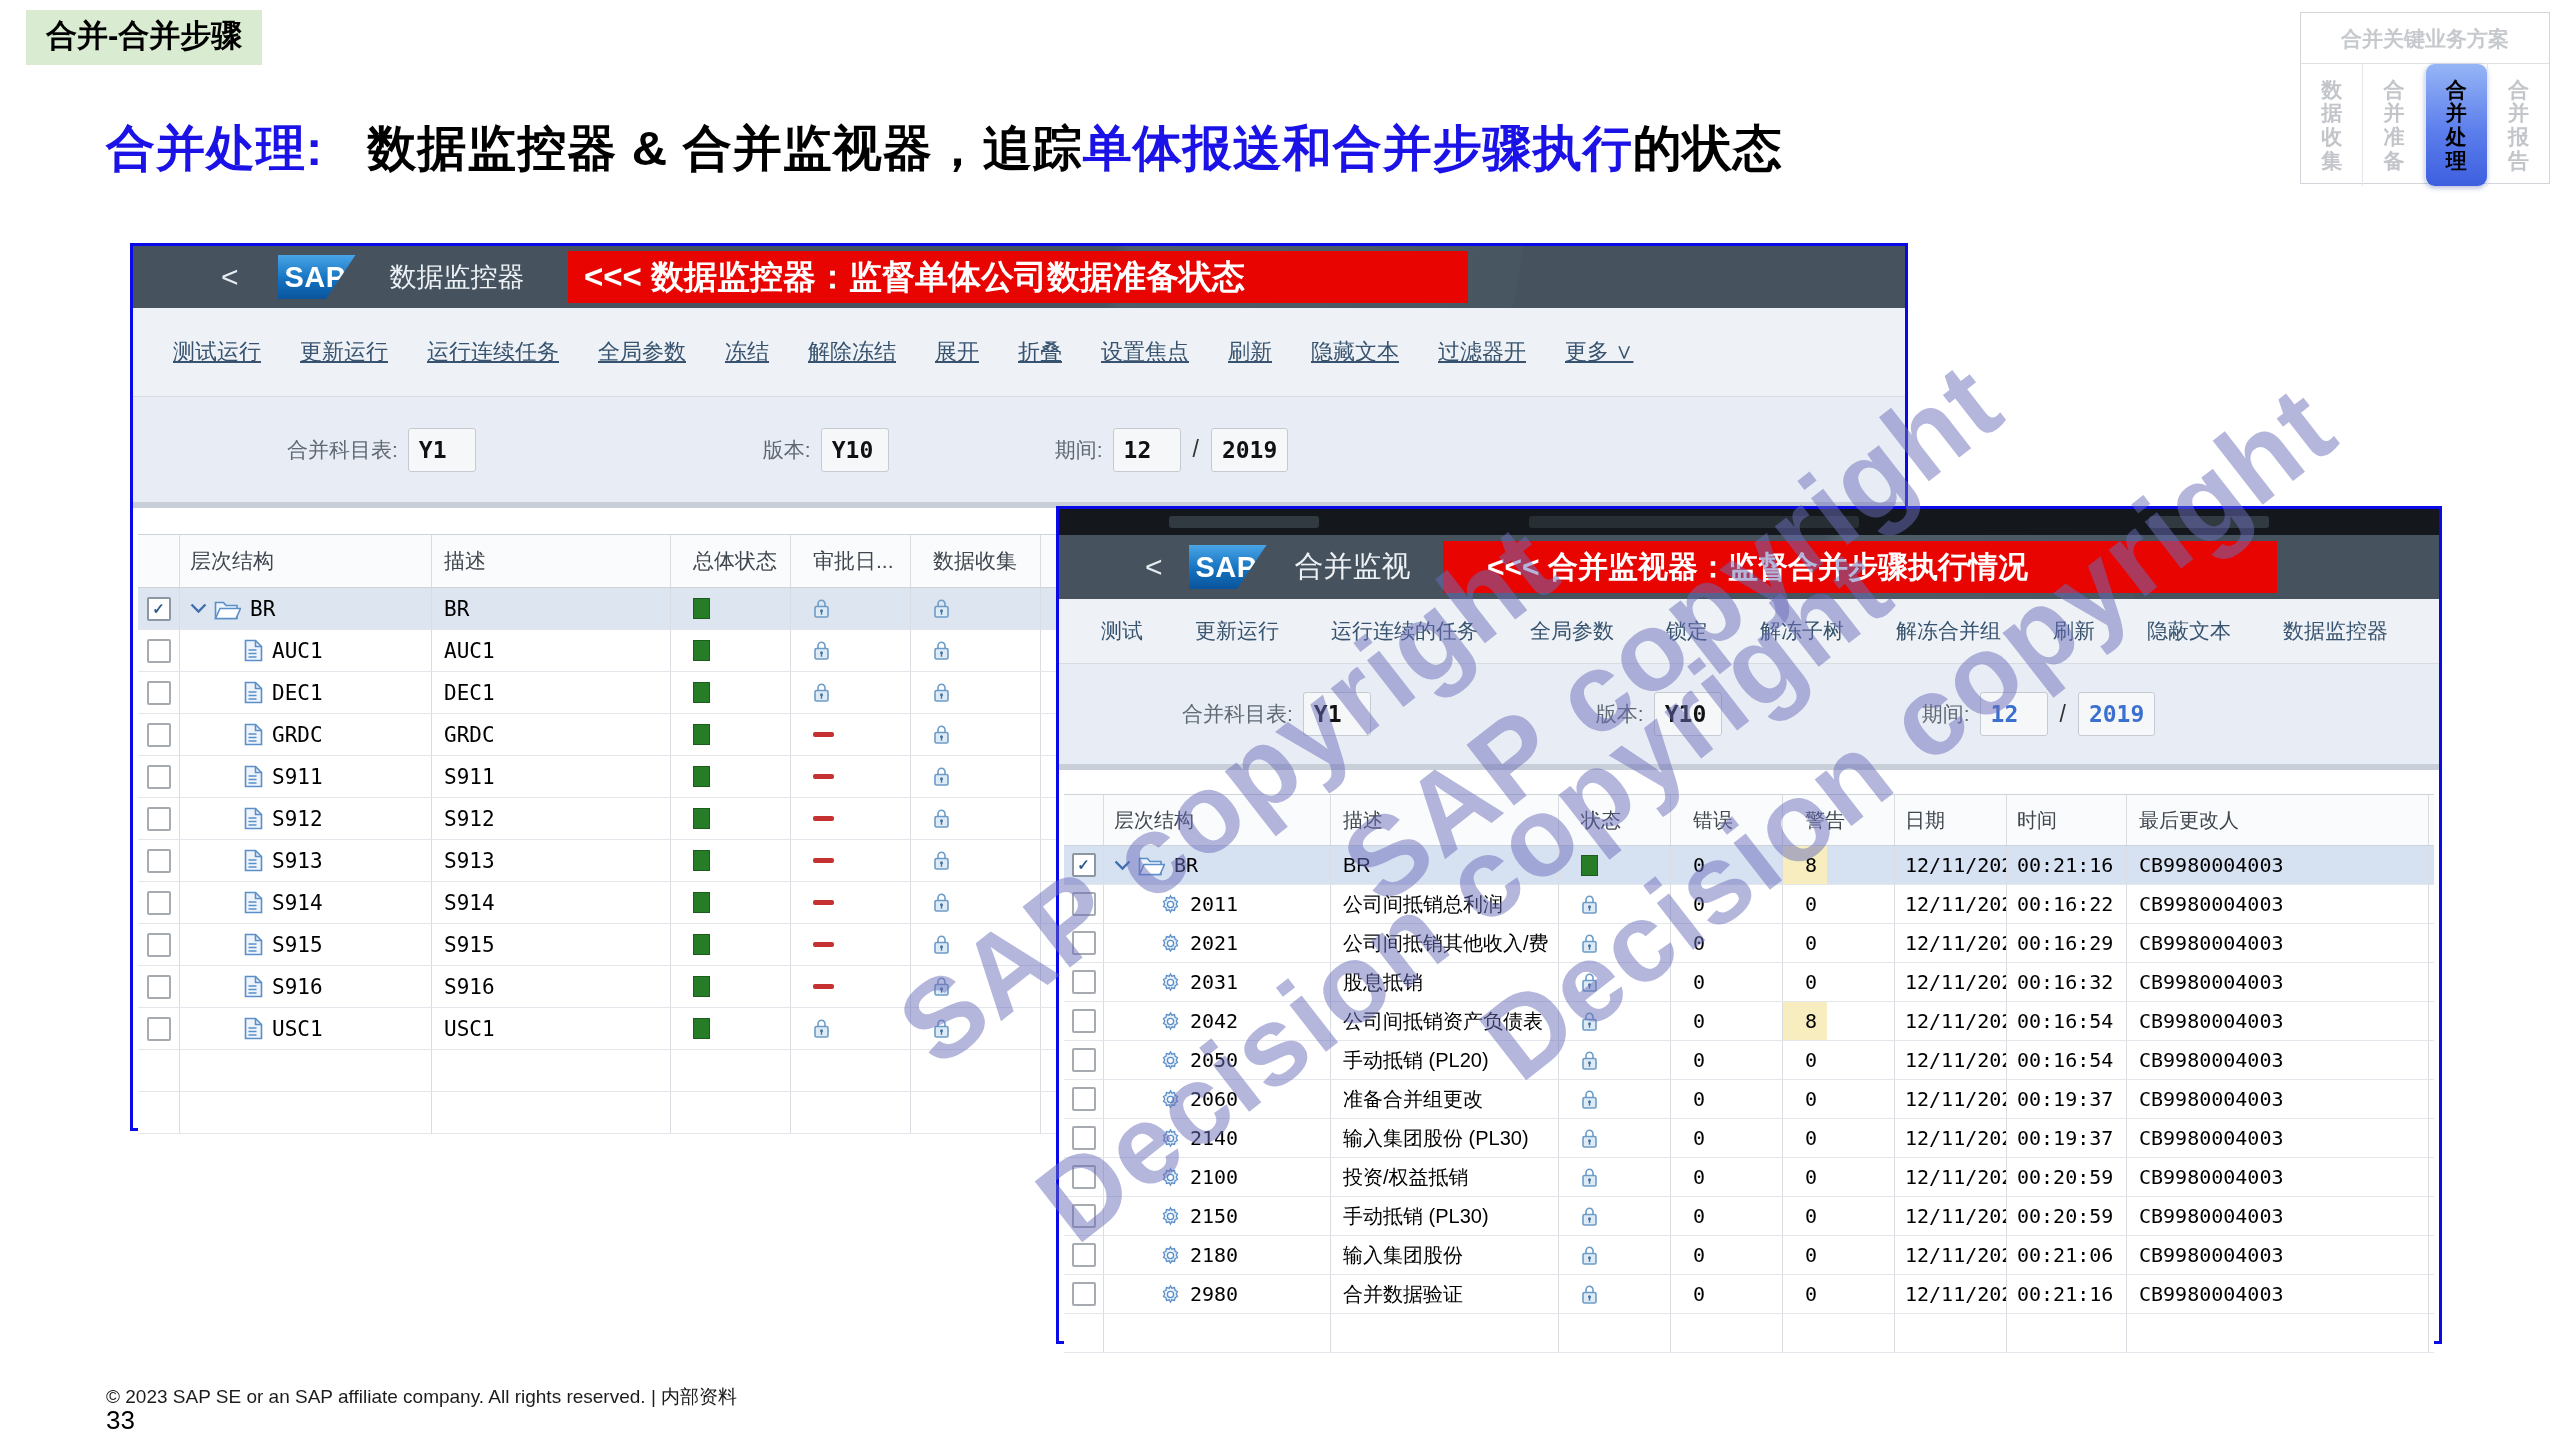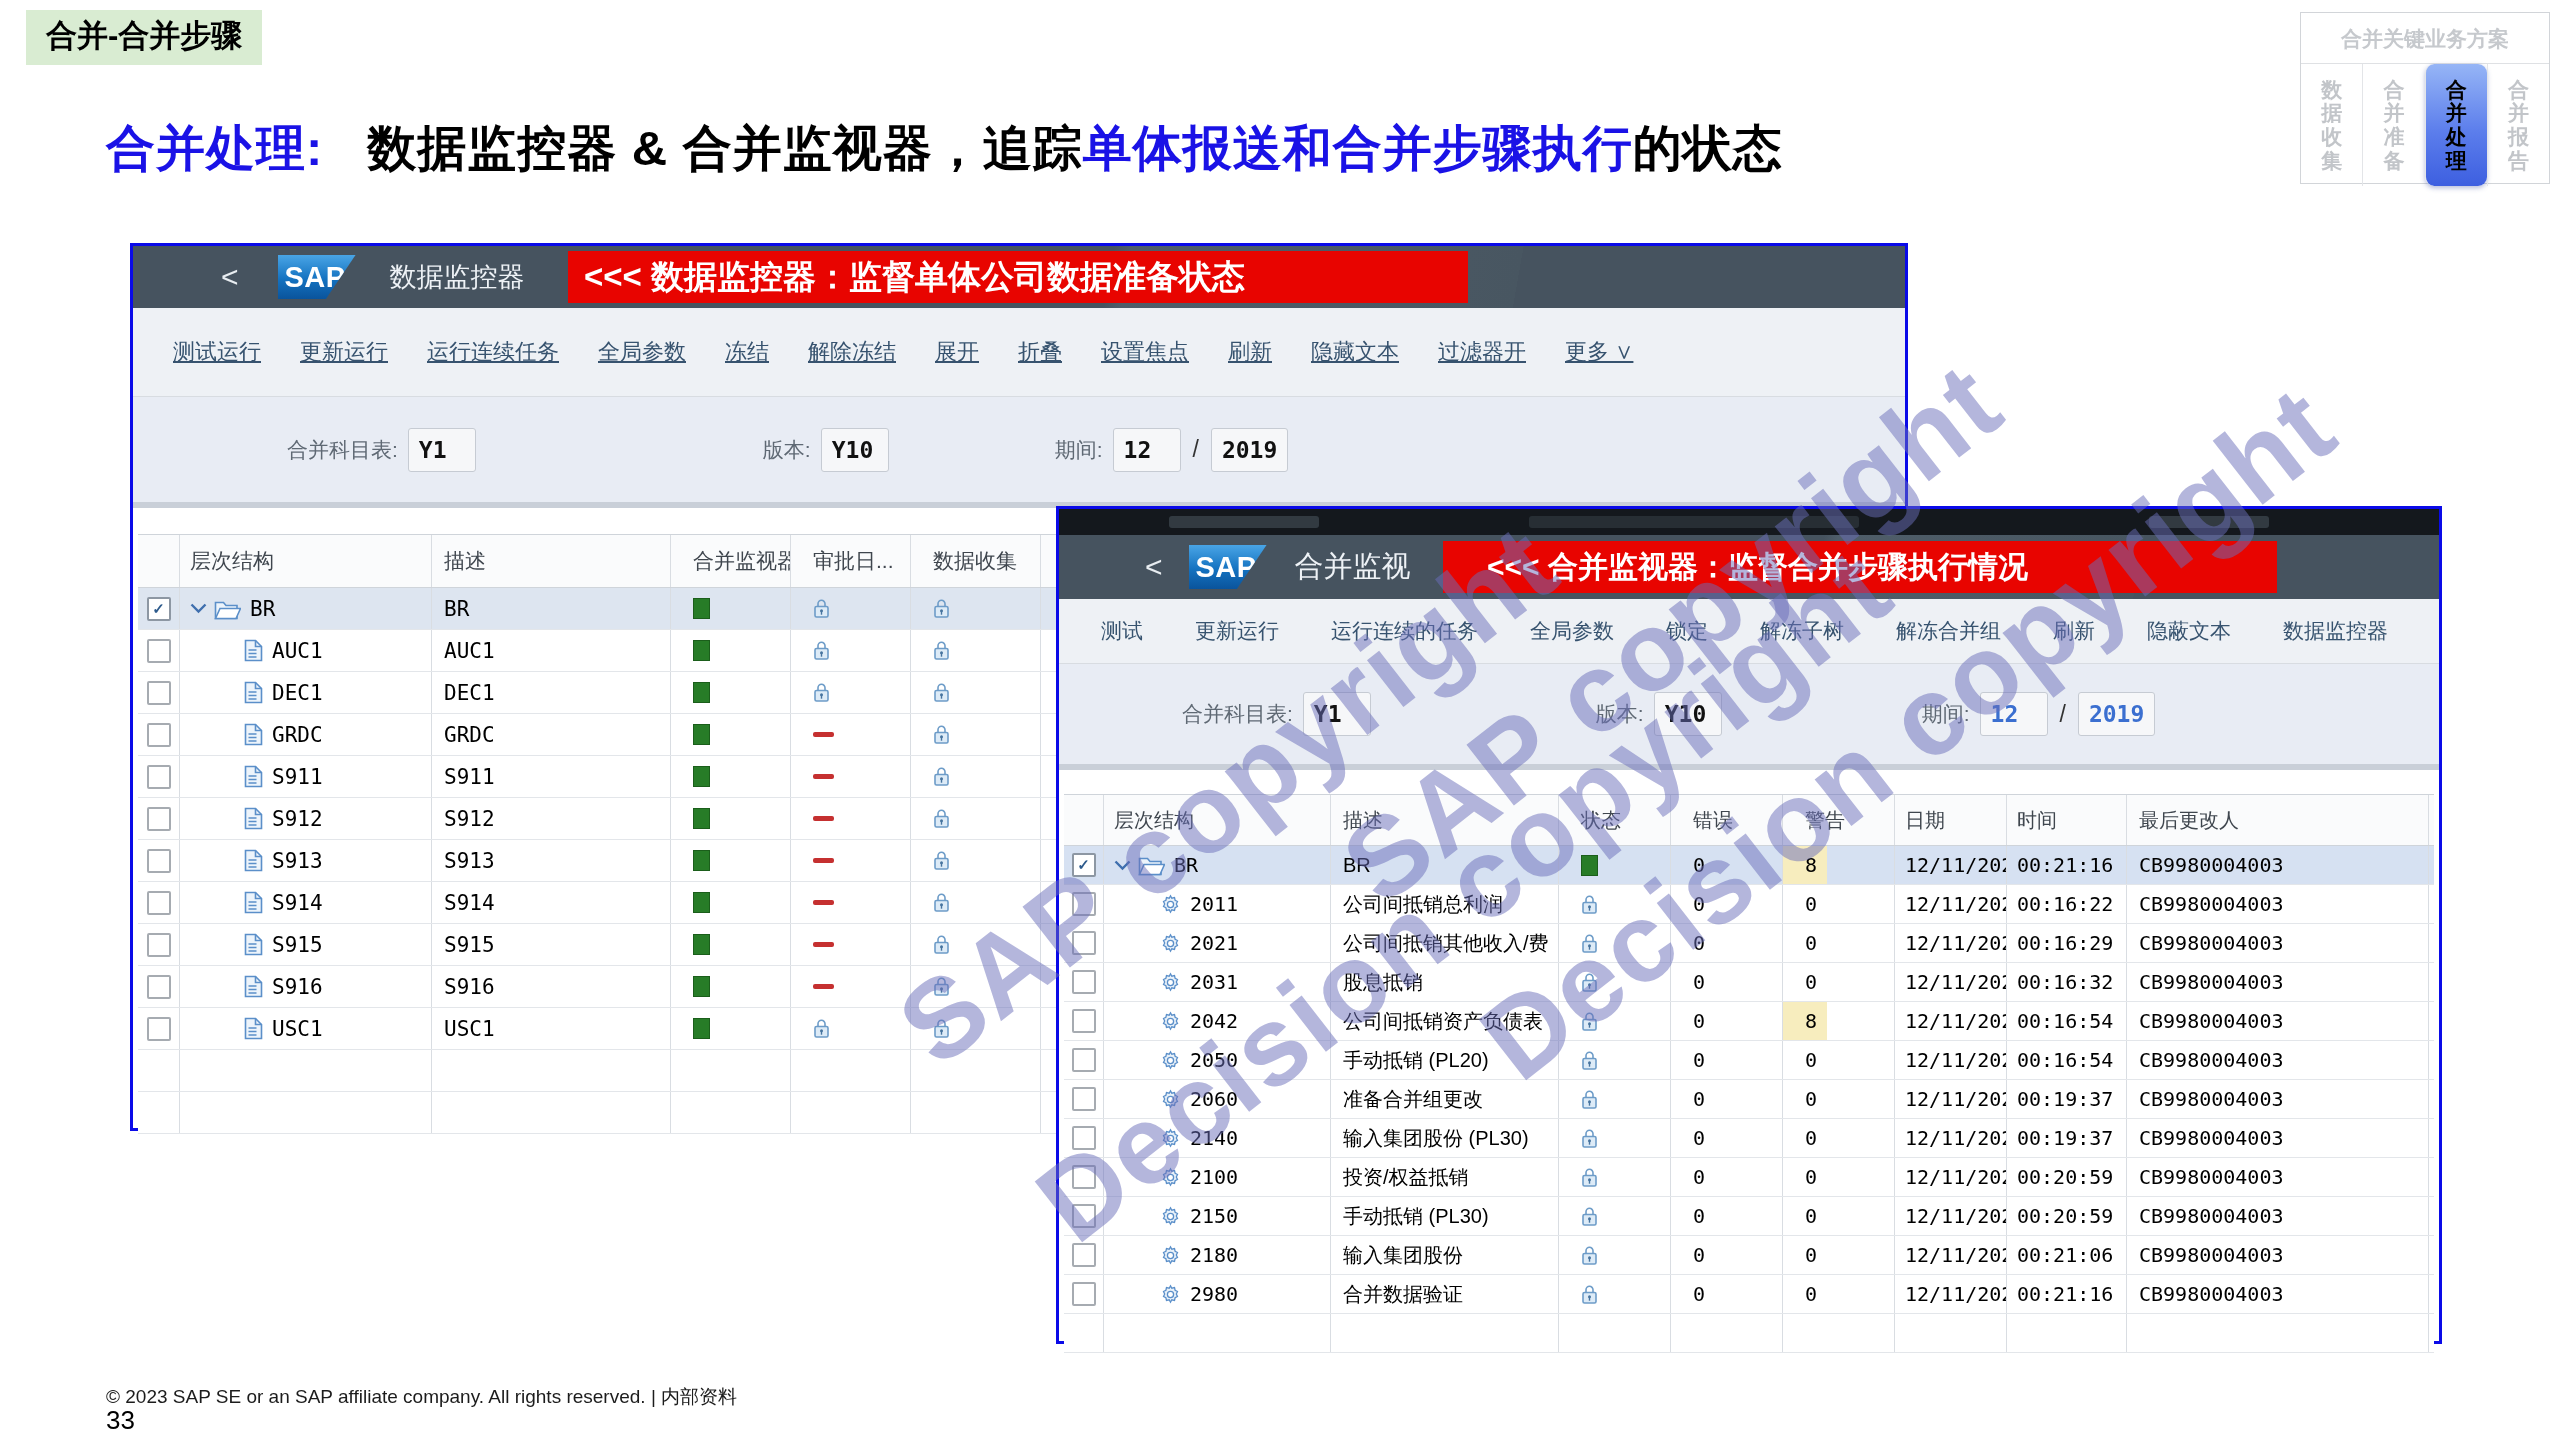--- a/index.html
+++ b/index.html
@@ -193,21 +193,21 @@
         <span class="p-slash">/</span>
         <span class="p-box code">2019</span>
       </div>
     </div>
     <div class="sep"></div>
     <div class="tbl">
       <div class="t-head">
         <div class="cell c-cb"></div>
         <div class="cell c-hier">层次结构</div>
         <div class="cell c-desc">描述</div>
-        <div class="cell c-stat">合并监视器</div>
+        <div class="cell c-stat">总体状态</div>
         <div class="cell c-appr">审批日...</div>
         <div class="cell c-coll">数据收集</div>
         <div class="cell c-fill"></div>
       </div>
       <div id="w1-body">
           <div class="t-row selected">
             <div class="cell c-cb">
               <span class="checkbox checked">✓</span>
             </div>
             <div class="cell c-hier">

